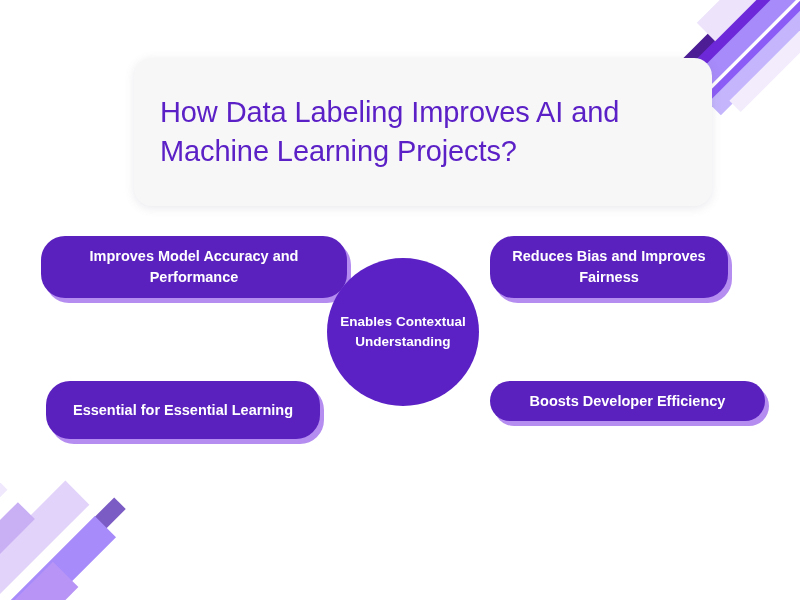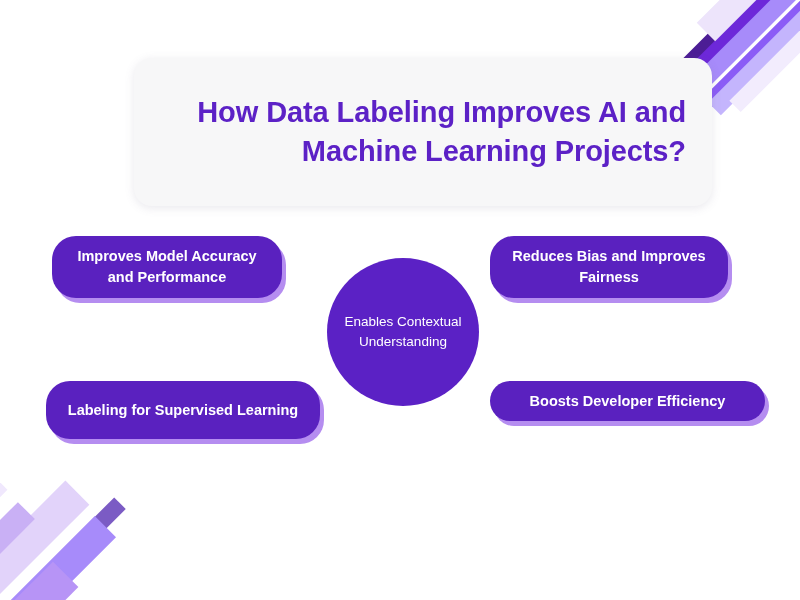--- a/index.html
+++ b/index.html
@@ -58,23 +58,23 @@
     box-shadow: 0 2px 10px rgba(120,110,140,0.16);
     display: flex;
     align-items: center;
     justify-content: center;
     box-sizing: border-box;
     padding: 6px 26px;
   }
   .title-text {
     color: #5c21c6;
     font-size: 29px;
-    font-weight: bold;
+    font-weight: normal;
     line-height: 1.36;
-    text-align: right;
+    text-align: left;
     letter-spacing: -0.1px;
   }
 
   
   .pill {
     position: absolute;
     background: #5a21bf;
     border-radius: 24px;
     display: flex;
     align-items: center;
@@ -84,21 +84,21 @@
     box-shadow: 4px 5px 0 0 #b58df0;
   }
   .pill-text {
     color: #ffffff;
     font-size: 14.5px;
     font-weight: bold;
     line-height: 1.42;
     text-align: center;
   }
 
-  .pill-tl { left: 52px;  top: 236px; width: 230px; height: 62px; }
+  .pill-tl { left: 41px;  top: 236px; width: 306px; height: 62px; }
   .pill-tr { left: 490px; top: 236px; width: 238px; height: 62px; }
   .pill-bl { left: 46px;  top: 381px; width: 274px; height: 58px; }
   .pill-br { left: 490px; top: 381px; width: 275px; height: 40px; }
 
   
   .center-circle {
     position: absolute;
     left: 327px;
     top: 258px;
     width: 152px;
@@ -107,21 +107,21 @@
     border-radius: 50%;
     display: flex;
     align-items: center;
     justify-content: center;
     box-sizing: border-box;
     padding: 6px;
   }
   .circle-text {
     color: #ffffff;
     font-size: 13.5px;
-    font-weight: normal;
+    font-weight: bold;
     line-height: 1.45;
     text-align: center;
   }
 </style>
 </head>
 <body>
 
 <div id="canvas">
 
   <div class="deco-layer deco-tr" id="deco-tr">
@@ -152,21 +152,21 @@
 
   <div class="pill pill-tl">
     <div class="pill-text">Improves Model Accuracy and Performance</div>
   </div>
 
   <div class="pill pill-tr">
     <div class="pill-text">Reduces Bias and Improves Fairness</div>
   </div>
 
   <div class="pill pill-bl">
-    <div class="pill-text">Labeling for Supervised Learning</div>
+    <div class="pill-text">Essential for Essential Learning</div>
   </div>
 
   <div class="pill pill-br">
     <div class="pill-text">Boosts Developer Efficiency</div>
   </div>
 
   <div class="center-circle">
     <div class="circle-text">Enables Contextual Understanding</div>
   </div>
 

